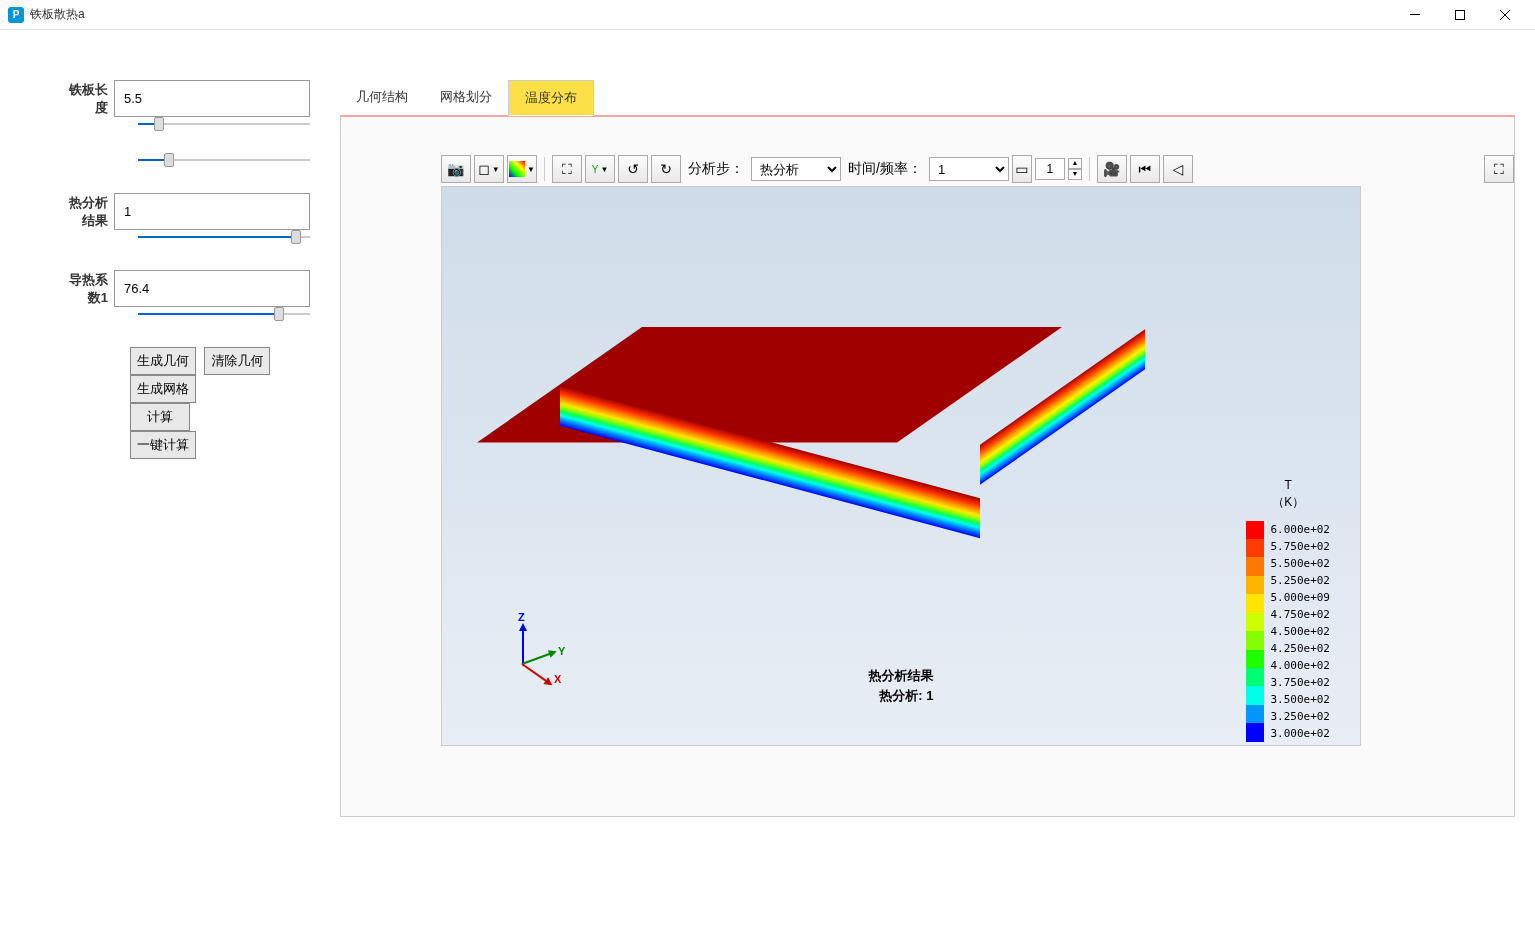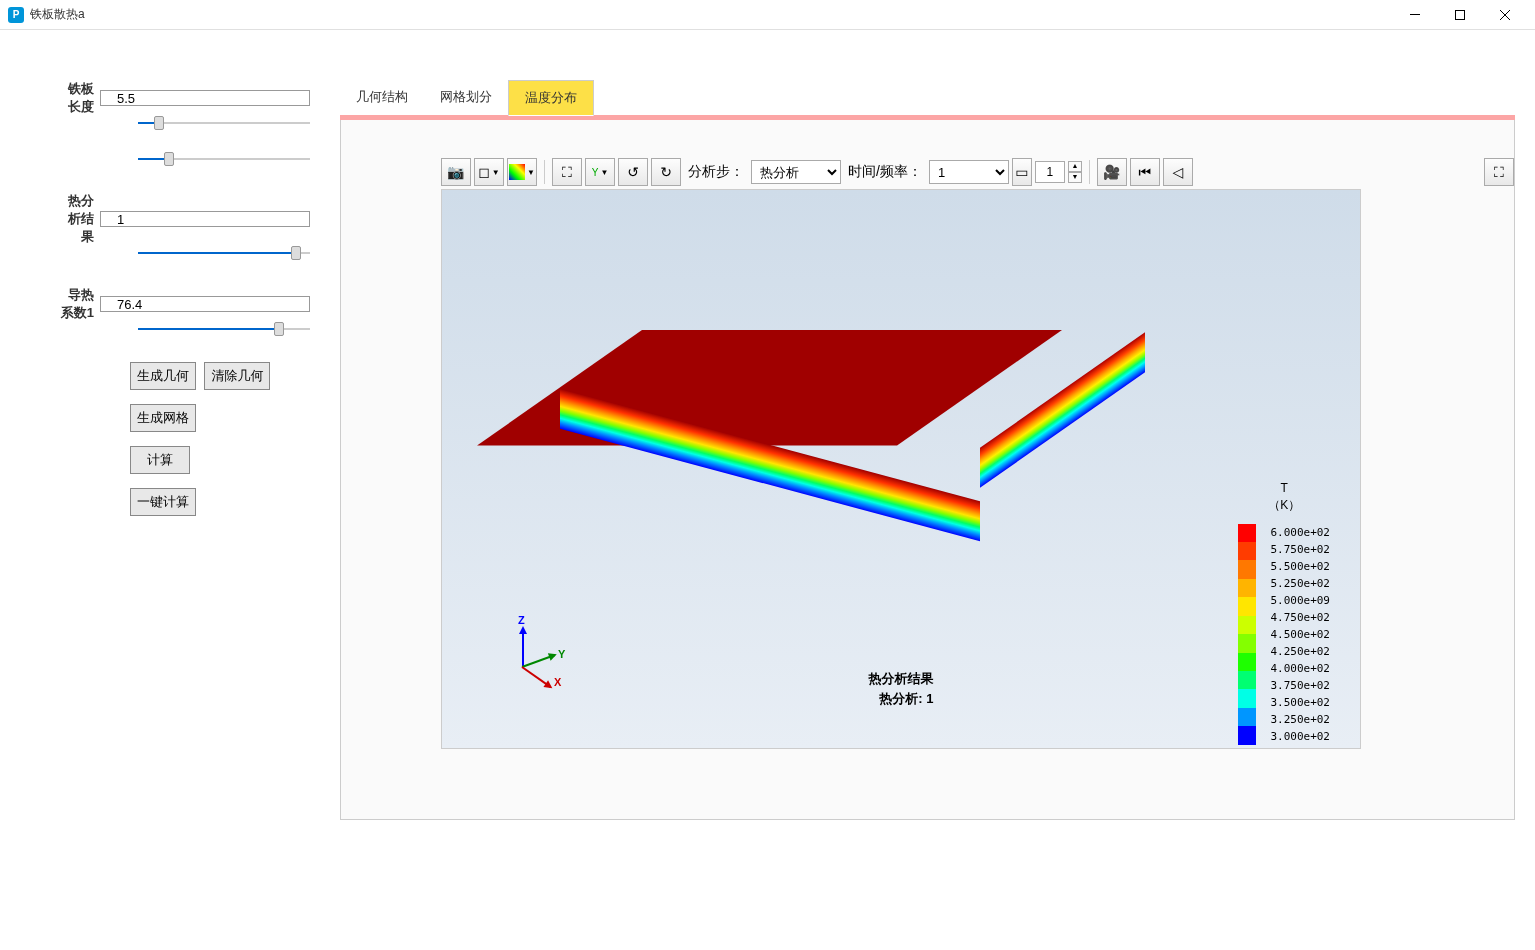--- a/index.html
+++ b/index.html
@@ -8,33 +8,33 @@
 .title-bar { height: 30px; background: #fff; border-bottom: 1px solid #e0e0e0; display: flex; align-items: center; padding: 0 8px; font-size: 12px; color: #333; }
 .title-bar .app-icon { width: 16px; height: 16px; background: #0095d9; border-radius: 3px; margin-right: 6px; display: flex; align-items: center; justify-content: center; color: #fff; font-size: 10px; font-weight: bold; }
 .title-bar .spacer { flex: 1; }
 .title-bar .win-btn { width: 45px; height: 30px; display: flex; align-items: center; justify-content: center; cursor: pointer; }
 
 .app-body { display: flex; height: calc(100% - 30px); }
 
 .sidebar { width: 340px; padding: 50px 30px 0 60px; }
 .param-row { display: flex; align-items: center; margin-bottom: 4px; }
 .param-label { width: 72px; text-align: right; font-size: 13px; color: #333; padding-right: 6px; font-weight: bold; }
-.param-input { flex: 1; height: 16px; border: 1px solid #999; padding: 0 16px; font-size: 13px; }
+.param-input { flex: 1; height: 37px; border: 1px solid #999; padding: 0 9px; font-size: 13px; }
 .slider-wrap { margin: 0 0 30px 0; padding-left: 78px; }
 .slider { width: 100%; height: 6px; position: relative; }
 .slider-track { position: absolute; top: 2px; left: 0; right: 0; height: 2px; background: #ccc; }
 .slider-fill { position: absolute; top: 2px; left: 0; height: 2px; background: #0066cc; }
 .slider-thumb { position: absolute; top: -4px; width: 10px; height: 14px; background: #ddd; border: 1px solid #999; border-radius: 2px; transform: translateX(-50%); cursor: pointer; }
 
 .btn-group { padding-left: 70px; }
-.btn-row { margin-bottom: 14px; }
+.btn-row { }
 .app-btn { display: inline-block; background: #e8e8e8; border: 1px solid #888; padding: 4px 6px; font-size: 13px; cursor: pointer; margin-right: 4px; }
 
 .main-area { flex: 1; padding: 50px 20px 0 0; }
-.tabs { display: flex; border-bottom: 5px solid #fca5a5; font-size: 13px; }
+.tabs { display: flex; border-bottom: 2px solid #fca5a5; font-size: 13px; }
 .tab { padding: 8px 16px; cursor: pointer; color: #333; }
 .tab.active { background: #fde047; border: 1px solid #ccc; border-bottom: 1px solid #fff; margin-bottom: -1px; }
 
 .viz-panel { border: 1px solid #ccc; border-top: none; height: 700px; position: relative; background: #fafafa; padding: 35px 0 0 100px; }
 
 .viz-toolbar { display: flex; align-items: center; gap: 3px; height: 34px; padding: 2px 0; }
 .tool-btn { width: 30px; height: 28px; border: 1px solid #aaa; background: linear-gradient(#fdfdfd,#e8e8e8); display: flex; align-items: center; justify-content: center; cursor: pointer; font-size: 14px; }
 .tool-sep { width: 1px; height: 24px; background: #ccc; margin: 0 4px; }
 .tool-label { font-size: 14px; padding: 0 4px; }
 .tool-select { height: 24px; border: 1px solid #aaa; font-size: 13px; padding: 0 4px; min-width: 90px; background: #fff; }
@@ -57,21 +57,21 @@
 .axis-x::after { content: ''; position: absolute; right: -6px; top: -3px; border: 4px solid transparent; border-left: 8px solid #cc0000; }
 .axis-label { position: absolute; font-size: 11px; font-weight: bold; }
 
 .result-caption { position: absolute; left: 50%; bottom: 40px; transform: translateX(-50%); text-align: right; font-size: 13px; font-weight: bold; line-height: 1.5; }
 
 .legend { position: absolute; right: 30px; top: 290px; font-size: 12px; }
 .legend-title { text-align: center; margin-bottom: 10px; line-height: 1.4; }
 .legend-bar { display: flex; }
 .legend-colors { width: 18px; display: flex; flex-direction: column; }
 .legend-color { flex: 1; height: 17px; }
-.legend-labels { display: flex; flex-direction: column; justify-content: space-between; padding-left: 14px; line-height: 17px; text-align: center; }
+.legend-labels { display: flex; flex-direction: column; justify-content: space-between; padding-left: 6px; line-height: 17px; text-align: center; }
 .legend-labels div { height: 17px; font-family: monospace; font-size: 11px; }
 </style>
 </head>
 <body>
 
 <div class="title-bar">
   <div class="app-icon">P</div>
   <span>铁板散热a</span>
   <div class="spacer"></div>
   <div class="win-btn">

